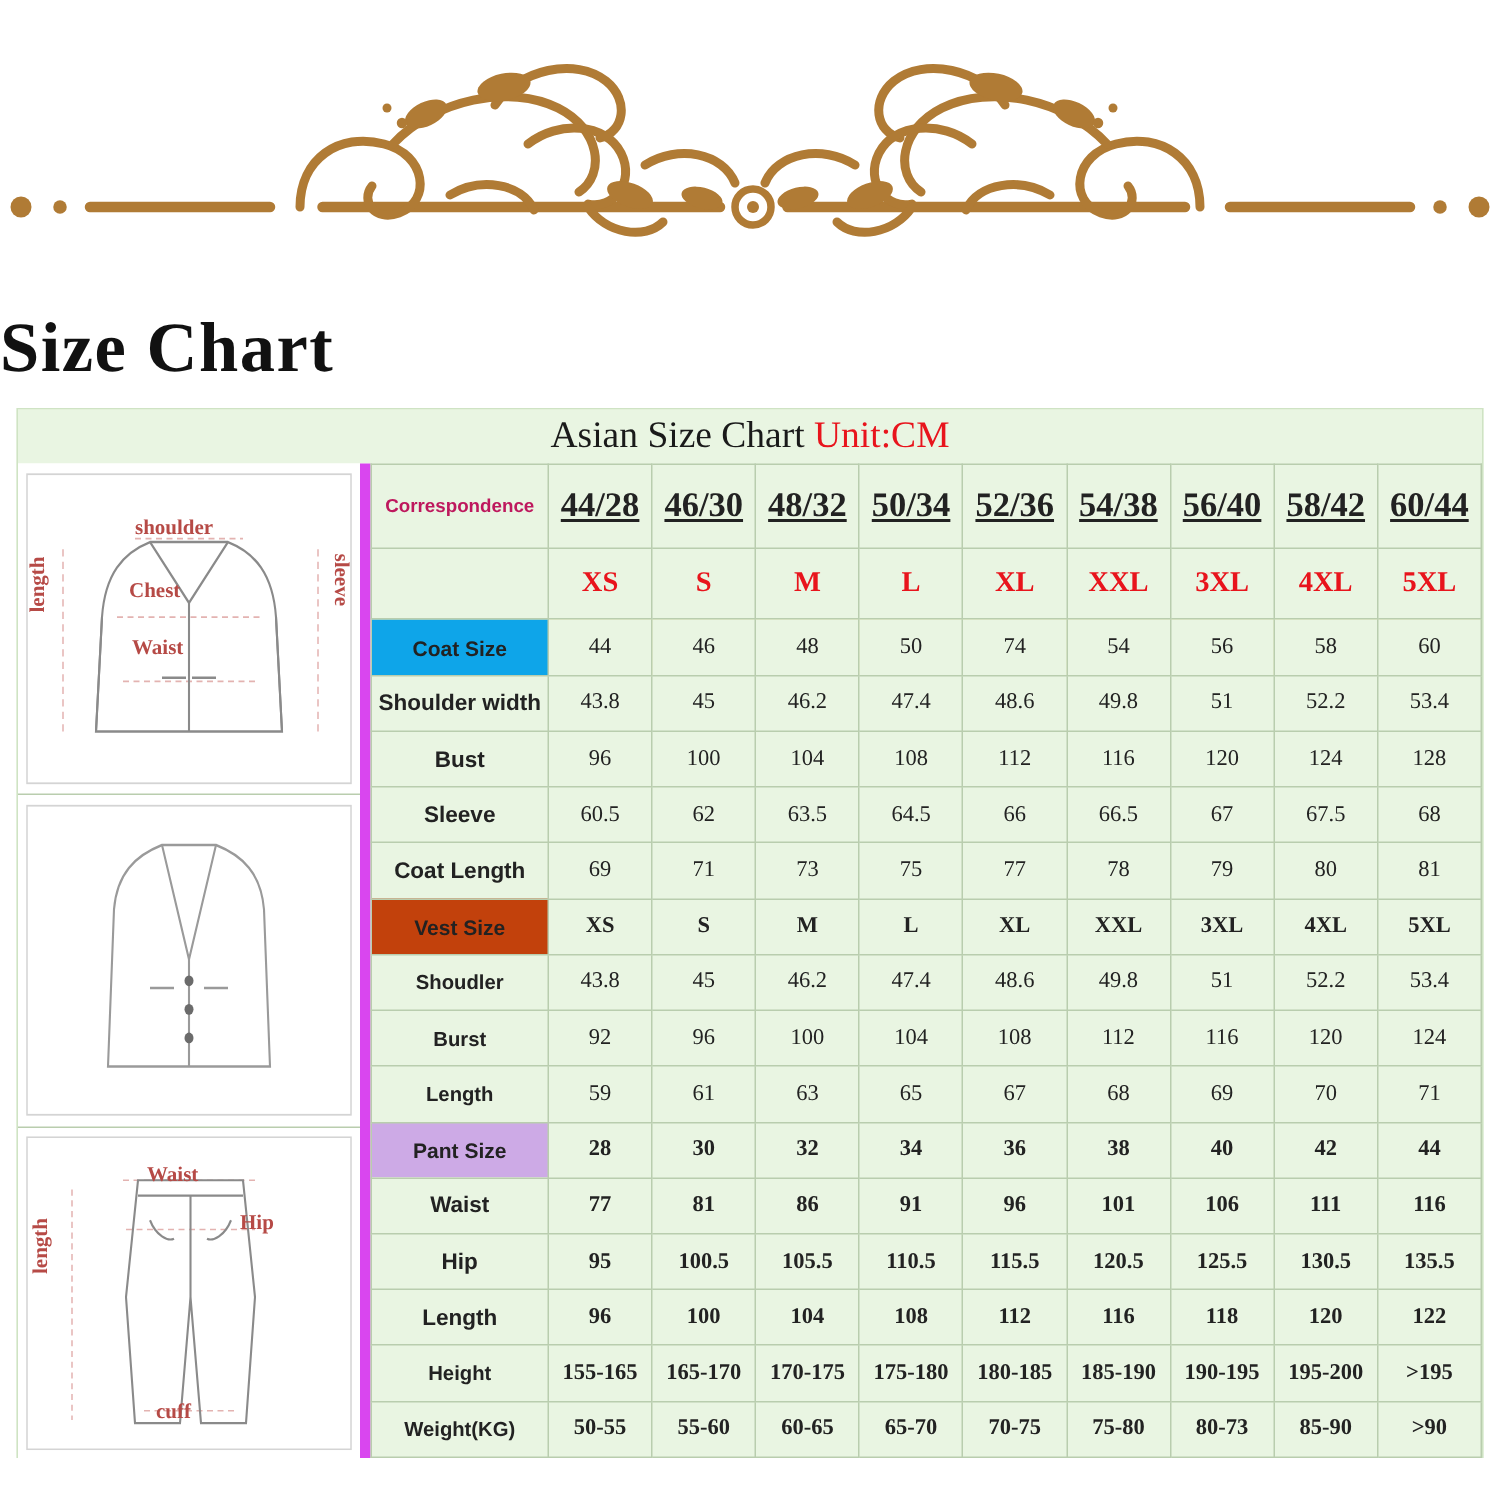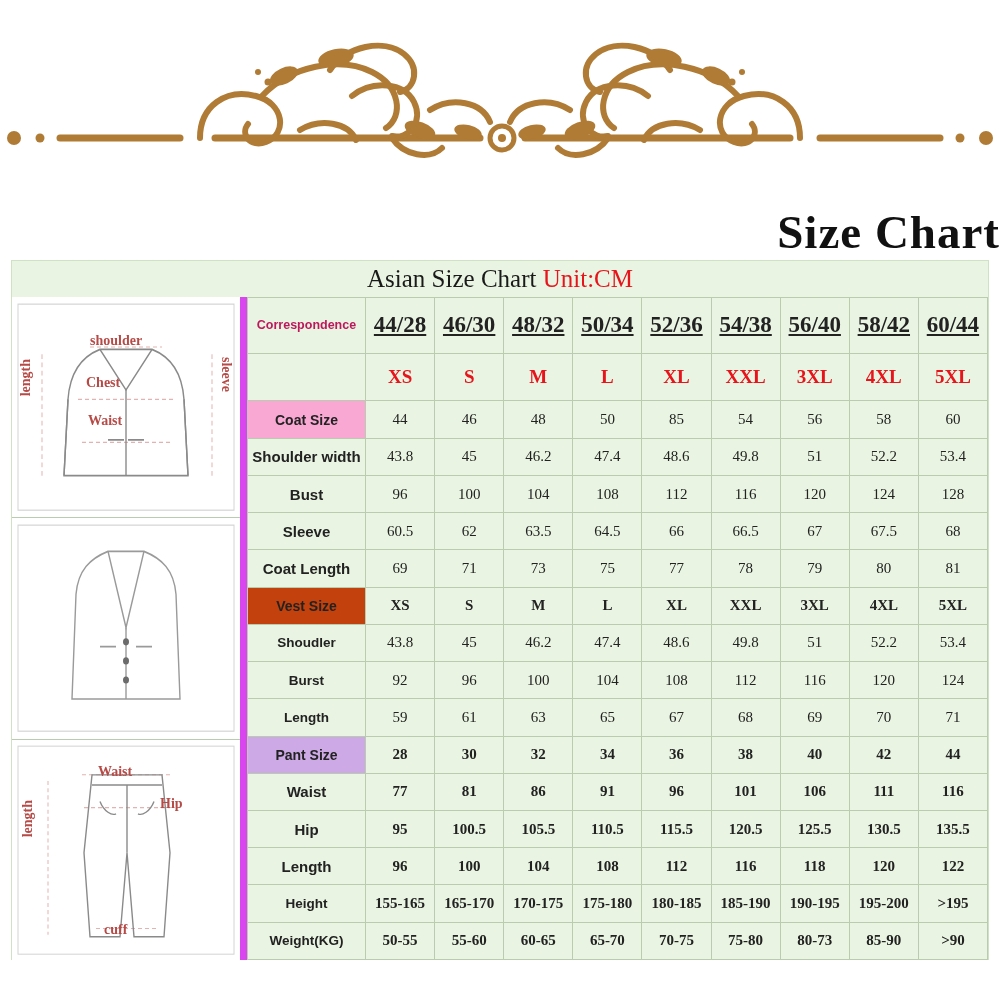--- a/index.html
+++ b/index.html
@@ -7,27 +7,27 @@
     width:1000px;height:996px;
     background:#ffffff;
     font-family:"Liberation Sans", sans-serif;
     position:relative;
     overflow:hidden;
   }
   .ornament{
     position:absolute;top:10px;left:0;width:1000px;height:160px;
   }
   .title{
-    position:absolute;top:205px;left:0;width:1000px;text-align:right;
+    position:absolute;top:205px;left:0;width:1000px;text-align:left;
     font-family:"Liberation Serif", serif;
     font-size:47px;font-weight:bold;color:#111;
     letter-spacing:1px;
   }
   .chart-wrap{
-    position:absolute;top:260px;left:11px;width:978px;height:700px;
+    position:absolute;top:272px;left:11px;width:978px;height:700px;
     background:#e9f5e2;
     border:1px solid #cfe3c4;
     box-sizing:border-box;
   }
   .subtitle{
     height:36px;line-height:36px;text-align:center;
     font-family:"Liberation Serif", serif;
     font-size:25px;color:#1a1a1a;
     background:#e9f5e2;
   }
@@ -71,21 +71,21 @@
     font-size:13.5px;
   }
   
   .r-corr td{background:#e9f5e2;}
   .r-corr td.rowhead{font-size:12.5px;color:#be185d;}
   .r-corr td.v{font-weight:bold;font-size:23px;font-family:"Liberation Serif",serif;text-decoration:underline;}
   .r-letter td.v{font-weight:bold;font-size:19px;color:#e8141c;}
   .r-letter td.rowhead{background:#e9f5e2;}
   .r-coat{background:#fbf2a8;}
   .r-coat td{background:#fbf2a8;font-size:21px;}
-  .r-coat td.rowhead{background:#f9a8d4;font-size:14px;}
+  .r-coat td.rowhead{background:#0ea5e9;font-size:14px;}
   .r-sub td{font-size:15px;margin-left:36px;}
   .r-vest td{background:#f0a072;font-size:15px;font-weight:bold;}
   .r-vest td.rowhead{background:#c2410c;font-size:14px;}
   .r-vestdata td{font-size:13px;}
   .r-vestdata td.rowhead{font-size:13.5px;}
   .r-pant td{background:#cdaae6;font-size:20px;font-weight:bold;}
   .r-pant td.rowhead{background:#cdaae6;font-size:14px;}
   .r-pantdata td{font-size:15px;font-weight:bold;}
   .r-hw td{font-size:13.5px;font-weight:bold;}
   .r-hw td.rowhead{font-size:13.5px;}
@@ -239,21 +239,21 @@
             <td class="v">3XL</td>
             <td class="v">4XL</td>
             <td class="v">5XL</td>
           </tr>
           <tr class="r-coat">
             <td class="rowhead">Coat Size</td>
             <td class="v">44</td>
             <td class="v">46</td>
             <td class="v">48</td>
             <td class="v">50</td>
-            <td class="v">85</td>
+            <td class="v">74</td>
             <td class="v">54</td>
             <td class="v">56</td>
             <td class="v">58</td>
             <td class="v">60</td>
           </tr>
           <tr class="r-sub">
             <td class="rowhead">Shoulder width</td>
             <td class="v">43.8</td>
             <td class="v">45</td>
             <td class="v">46.2</td>

